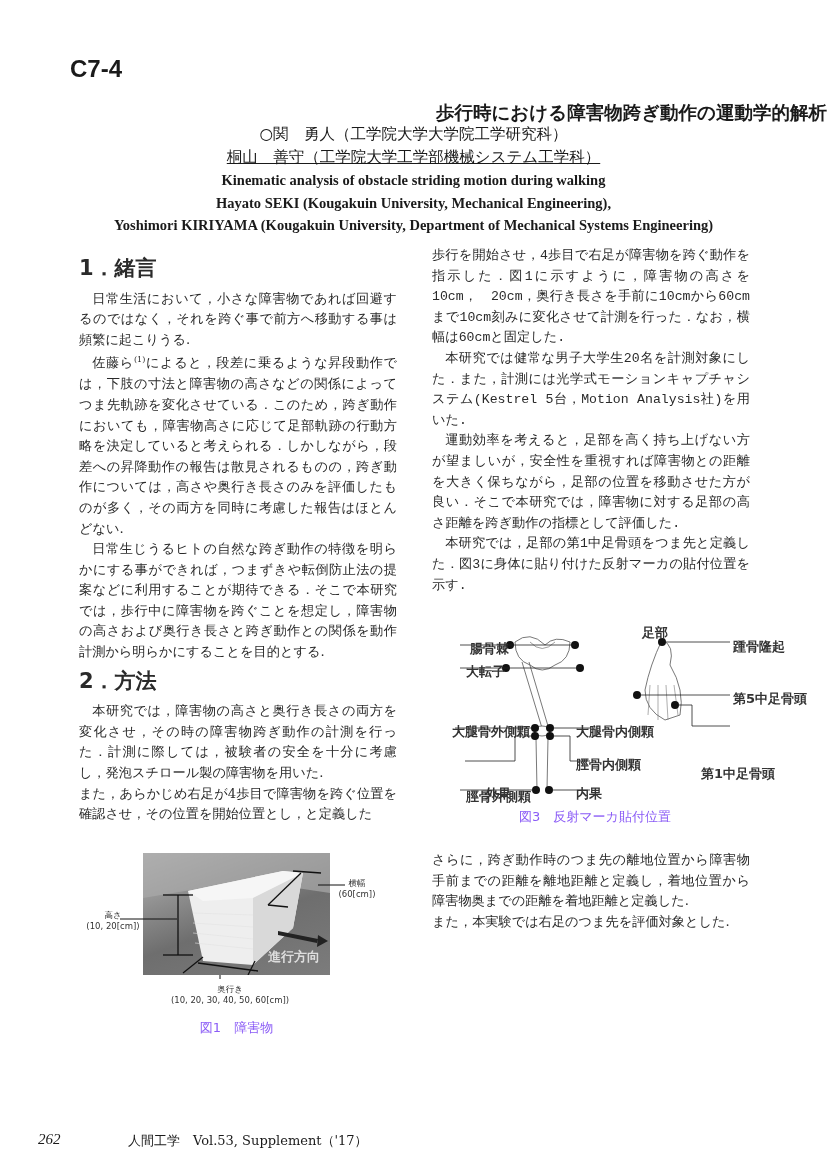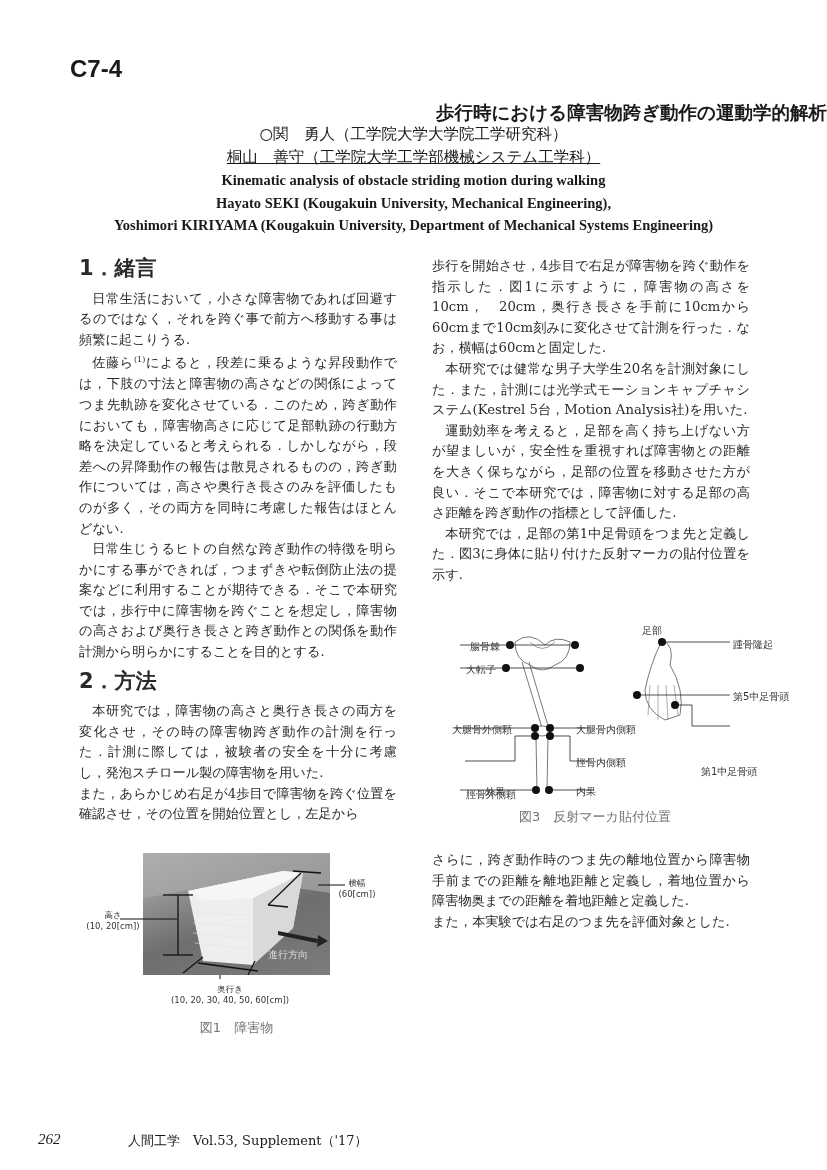--- a/index.html
+++ b/index.html
@@ -6,47 +6,47 @@
   body { width:827px; height:1170px; position:relative; overflow:hidden; color:#1a1a1a; font-family:"DejaVu Serif", serif; }
   .abs { position:absolute; }
   .session { left:70px; top:55px; font-family:"Liberation Sans", sans-serif; font-weight:bold; font-size:24px; letter-spacing:0px; }
   .title-ja { left:0; width:827px; top:100px; text-align:right; font-family:"DejaVu Sans", sans-serif; font-weight:bold; font-size:18.5px; }
   .auth-ja { left:0; width:827px; text-align:center; font-family:"DejaVu Sans", sans-serif; font-size:15.5px; }
   .title-en { left:0; width:827px; text-align:center; font-family:"Liberation Serif", serif; font-weight:bold; font-size:14.5px; }
   .col { position:absolute; font-size:13.2px; line-height:20.6px; color:#2a2a2a; }
   .col p { margin:0; text-indent:1em; text-align:justify; }
   .col p.noind { text-indent:0; }
   .sec-head { font-family:"DejaVu Sans", sans-serif; font-weight:bold; font-size:21px; margin:0 0 10px 0; }
-  .fig-cap { text-align:center; font-family:"DejaVu Sans", sans-serif; font-size:13px; color:#737373; }
+  .fig-cap { text-align:center; font-family:"DejaVu Sans", sans-serif; font-size:13px; color:#8b5cf6; }
   .footer-page { left:38px; top:1131px; font-family:"Liberation Serif", serif; font-style:italic; font-size:15px; }
   .footer-journal { left:128px; top:1132px; font-family:"DejaVu Serif", serif; font-size:13px; }
   sup { font-size:8px; }
   .photo { position:absolute; left:143px; top:853px; width:187px; height:122px; background:linear-gradient(160deg,#b9b9b9 0%,#8e8e8e 30%,#6e6e6e 55%,#7c7c7c 100%); overflow:hidden; }
   .flabel { position:absolute; font-family:"DejaVu Sans", sans-serif; font-size:8.5px; color:#333; text-align:center; line-height:11px; }
-  .dlabel { position:absolute; font-family:"DejaVu Sans", sans-serif; font-size:10px; color:#333; white-space:nowrap; }
+  .dlabel { position:absolute; font-family:"DejaVu Sans", sans-serif; font-size:13px; color:#333; white-space:nowrap;font-weight:bold; }
 </style>
 </head>
 <body>
 
 <div class="abs session">C7-4</div>
 <div class="abs title-ja">歩行時における障害物跨ぎ動作の運動学的解析</div>
 <div class="abs auth-ja" style="top:124px;">○関　勇人（工学院大学大学院工学研究科）</div>
 <div class="abs auth-ja" style="top:147px;text-decoration:underline;">桐山　善守（工学院大学工学部機械システム工学科）</div>
 <div class="abs title-en" style="top:172px;">Kinematic analysis of obstacle striding motion during walking</div>
 <div class="abs title-en" style="top:195px;">Hayato SEKI (Kougakuin University, Mechanical Engineering),</div>
 <div class="abs title-en" style="top:217px;">Yoshimori KIRIYAMA (Kougakuin University, Department of Mechanical Systems Engineering)</div>
 
 <div class="col" style="left:79px; top:258px; width:318px;">
   <div class="sec-head">1．緒言</div>
   <p>日常生活において，小さな障害物であれば回避するのではなく，それを跨ぐ事で前方へ移動する事は頻繁に起こりうる.</p>
   <p><span>佐藤ら</span><sup>(1)</sup><span>によると，段差に乗るような昇段動作では，下肢の寸法と障害物の高さなどの関係によってつま先軌跡を変化させている．このため，跨ぎ動作においても，障害物高さに応じて足部軌跡の行動方略を決定していると考えられる．しかしながら，段差への昇降動作の報告は散見されるものの，跨ぎ動作については，高さや奥行き長さのみを評価したものが多く，その両方を同時に考慮した報告はほとんどない.</span></p>
   <p>日常生じうるヒトの自然な跨ぎ動作の特徴を明らかにする事ができれば，つまずきや転倒防止法の提案などに利用することが期待できる．そこで本研究では，歩行中に障害物を跨ぐことを想定し，障害物の高さおよび奥行き長さと跨ぎ動作との関係を動作計測から明らかにすることを目的とする.</p>
   <div class="sec-head" style="margin-top:8px;">2．方法</div>
   <p>本研究では，障害物の高さと奥行き長さの両方を変化させ，その時の障害物跨ぎ動作の計測を行った．計測に際しては，被験者の安全を十分に考慮し，発泡スチロール製の障害物を用いた.</p>
-  <p class="noind">また，あらかじめ右足が4歩目で障害物を跨ぐ位置を確認させ，その位置を開始位置とし，左足から</p>
+  <p class="noind">また，あらかじめ右足が4歩目で障害物を跨ぐ位置を確認させ，その位置を開始位置とし，と定義した</p>
 </div>
 
 <div>
   <div class="photo">
     <svg width="187" height="122" viewBox="0 0 187 122">
       <path d="M0 0 L187 0 L187 40 L120 30 L60 35 L0 45 Z" fill="#a9a9a9" opacity="0.7"></path>
       <polygon points="45,38 140,18 160,20 150,75 110,112 60,108" fill="#eeeeee"></polygon>
       <polygon points="45,38 140,18 160,20 110,45 60,48" fill="#f6f6f6"></polygon>
       <polygon points="110,45 160,20 150,75 110,112" fill="#d9d9d9"></polygon>
       <g stroke="#e2e2e2" stroke-width="0.6">
@@ -84,21 +84,21 @@
     <div>横幅</div>
     <div>(60[cm])</div>
   </div>
   <div class="flabel" style="left:160px; top:984px; width:140px;">
     <div>奥行き</div>
     <div>(10, 20, 30, 40, 50, 60[cm])</div>
   </div>
   <div class="abs fig-cap" style="left:143px; top:1019px; width:187px;">図1　障害物</div>
 </div>
 
-<div class="col" style="left:432px; top:256px; width:318px;">
+<div class="col" style="left:432px; top:246px; width:318px;font-family:Liberation Mono, monospace;">
   <p class="noind">歩行を開始させ，4歩目で右足が障害物を跨ぐ動作を指示した．図1に示すように，障害物の高さを10cm，　20cm，奥行き長さを手前に10cmから60cmまで10cm刻みに変化させて計測を行った．なお，横幅は60cmと固定した.</p>
   <p>本研究では健常な男子大学生20名を計測対象にした．また，計測には光学式モーションキャプチャシステム(Kestrel 5台，Motion Analysis社)を用いた.</p>
   <p>運動効率を考えると，足部を高く持ち上げない方が望ましいが，安全性を重視すれば障害物との距離を大きく保ちながら，足部の位置を移動させた方が良い．そこで本研究では，障害物に対する足部の高さ距離を跨ぎ動作の指標として評価した.</p>
   <p>本研究では，足部の第1中足骨頭をつま先と定義した．図3に身体に貼り付けた反射マーカの貼付位置を示す.</p>
 </div>
 
 <div>
   <svg class="abs" style="left:430px; top:620px;" width="330" height="175" viewBox="0 0 330 175">
 
     <path d="M85 22 Q100 10 115 25 Q125 15 140 22 Q140 40 125 45 Q112 55 100 45 Q85 40 85 22 Z" fill="none" stroke="#555" stroke-width="0.8"></path>

